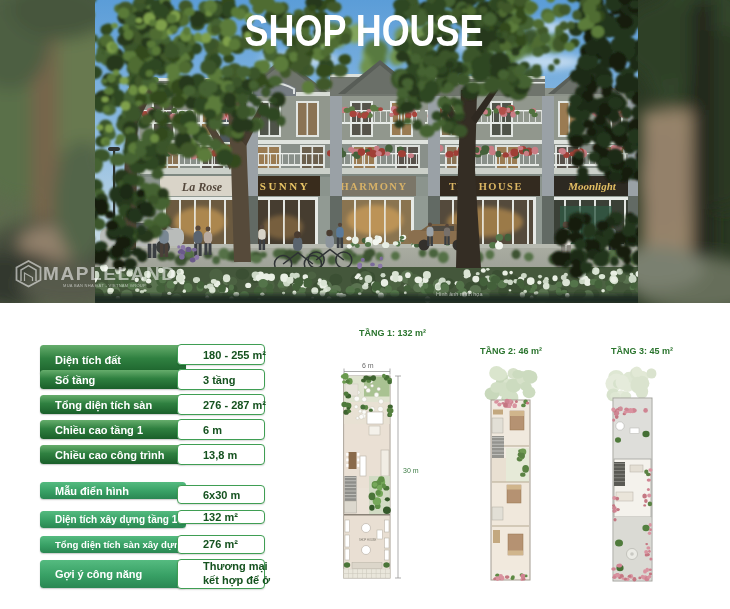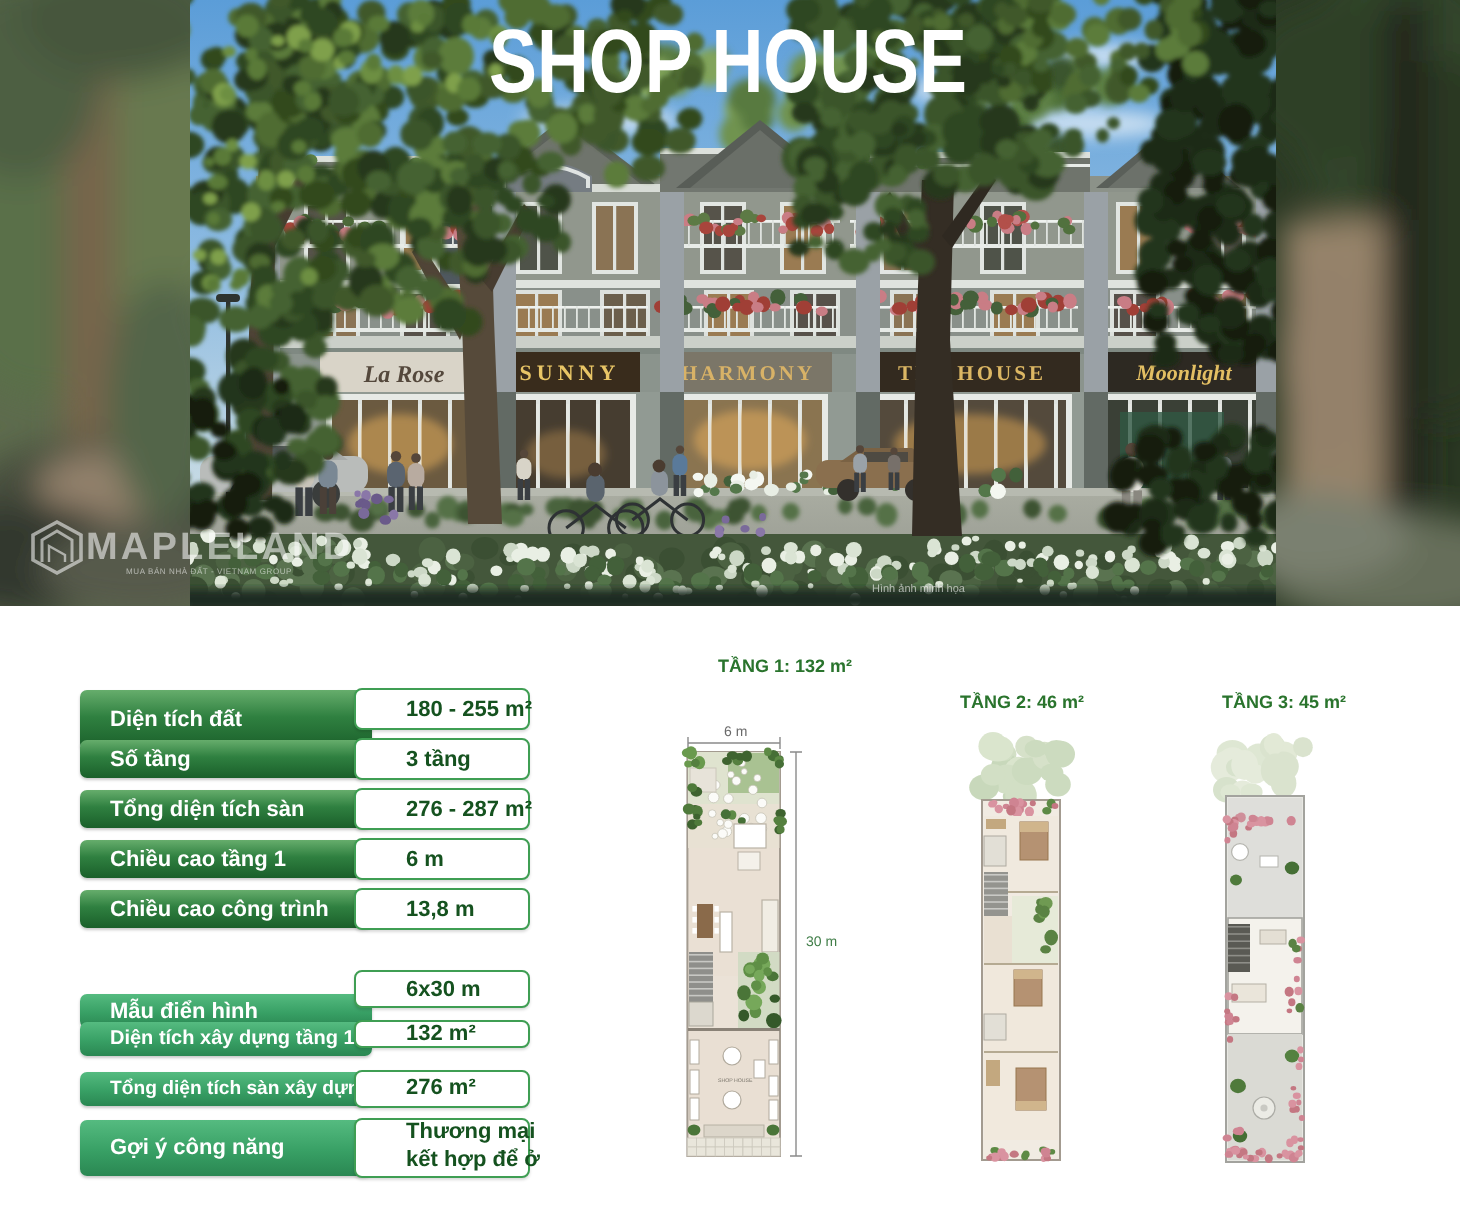--- a/index.html
+++ b/index.html
@@ -2469,21 +2469,21 @@
 <div class="rowval" style="top:369px;height:21px;">3 tầng</div>
 <div class="rowlab g1" style="top:395px;height:19px;">Tổng diện tích sàn</div>
 <div class="rowval" style="top:394px;height:21px;">276 - 287 m²</div>
 <div class="rowlab g1" style="top:420px;height:19px;text-align:center;">Chiều cao tầng 1</div>
 <div class="rowval" style="top:419px;height:21px;">6 m</div>
 <div class="rowlab g1" style="top:445px;height:19px;">Chiều cao công trình</div>
 <div class="rowval" style="top:444px;height:21px;">13,8 m</div>
 </div>
 
 <div>
-<div class="rowlab g2" style="top:497px;height:17px;">Mẫu điển hình</div>
+<div class="rowlab g2" style="top:482px;height:17px;">Mẫu điển hình</div>
 <div class="rowval" style="top:485px;height:19px;">6x30 m</div>
 <div class="rowlab g2" style="top:510.5px;height:17px;font-size:10px;">Diện tích xây dựng tầng 1</div>
 <div class="rowval" style="top:509.5px;height:14px;">132 m²</div>
 <div class="rowlab g2" style="top:535.5px;height:17px;font-size:9.6px;">Tổng diện tích sàn xây dựng</div>
 <div class="rowval" style="top:534.5px;height:19px;">276 m²</div>
 <div class="rowlab g2" style="top:559.5px;height:28px;">Gợi ý công năng</div>
 <div class="rowval" style="top:558.5px;height:30px;line-height:1.25;">Thương mại<br>kết hợp để ở</div>
 </div>
 
 <div class="planlab" style="left:343px;top:328px;margin-left:16px;">TẦNG 1: 132 m²</div>

